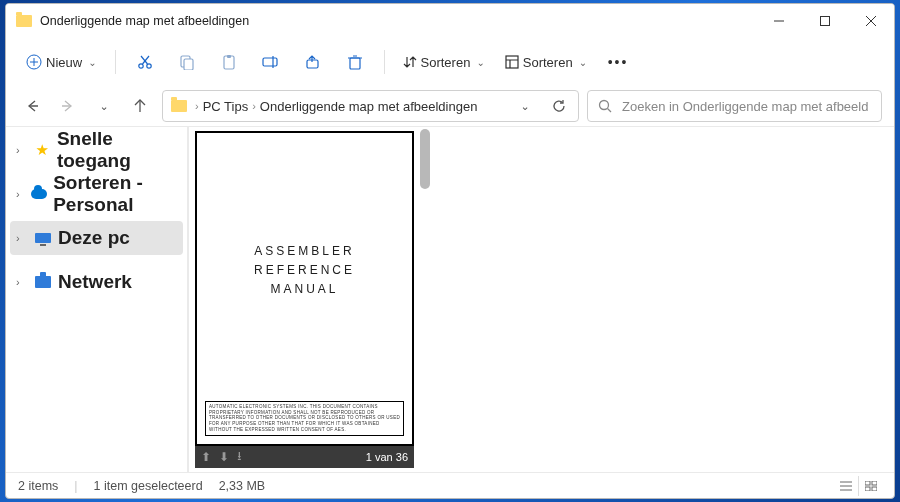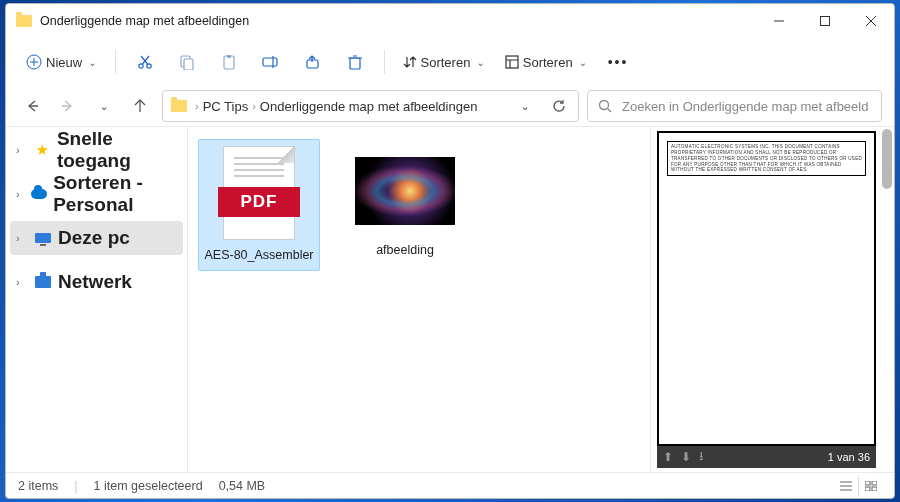--- a/index.html
+++ b/index.html
@@ -491,59 +491,46 @@
       <div style="height:10px"></div>
       <div class="nav-item">
         <span class="nav-caret">›</span>
         <span class="ico">
             <span class="network"></span>
           </span>
         <span class="nav-label">Netwerk</span>
       </div>
     </div>
 
-    <div class="files">
-      <div class="item selected">
-        <div class="thumb-pdf">
-          <div class="pdf-lines">
-              <span></span>
-              <span></span>
-              <span></span>
-              <span></span>
-            </div>
-          <div class="pdf-band">PDF</div>
-        </div>
-        <div class="item-label">AES-80_Assembler</div>
-      </div>
-      <div class="item">
-        <div class="thumb-img"></div>
-        <div class="item-label">afbeelding</div>
-      </div>
-    </div>
 
     <div class="preview">
       <div class="preview-scroll"></div>
       <div class="preview-page">
+        <div class="pv-title">
+          <span>ASSEMBLER</span>
+          <span>REFERENCE</span>
+          <span>MANUAL</span>
+        </div>
         <div class="pv-footer">AUTOMATIC ELECTRONIC SYSTEMS INC. THIS DOCUMENT CONTAINS PROPRIETARY INFORMATION AND SHALL NOT BE REPRODUCED OR TRANSFERRED TO OTHER DOCUMENTS OR DISCLOSED TO OTHERS OR USED FOR ANY PURPOSE OTHER THAN THAT FOR WHICH IT WAS OBTAINED WITHOUT THE EXPRESSED WRITTEN CONSENT OF AES.</div>
       </div>
       <div class="preview-toolbar">
         <span class="pv-ico">⬆</span>
         <span class="pv-ico">⬇</span>
         <span class="pv-ico">⭳</span>
         <span class="sp"></span>
         <span style="color:#fff;">1 van 36</span>
       </div>
     </div>
   </div>
 
   <div class="statusbar">
     <span>2 items</span>
     <span style="color:#ccc;">|</span>
     <span>1 item geselecteerd</span>
-    <span>0,54 MB</span>
+    <span>2,33 MB</span>
     <div class="sp"></div>
     <div class="view-toggle">
       <div class="vt-btn">
         <svg width="12" height="10">
             <line x1="0" y1="1" x2="12" y2="1" stroke="#666"></line>
             <line x1="0" y1="5" x2="12" y2="5" stroke="#666"></line>
             <line x1="0" y1="9" x2="12" y2="9" stroke="#666"></line>
           </svg>
       </div>
       <div class="vt-btn">

